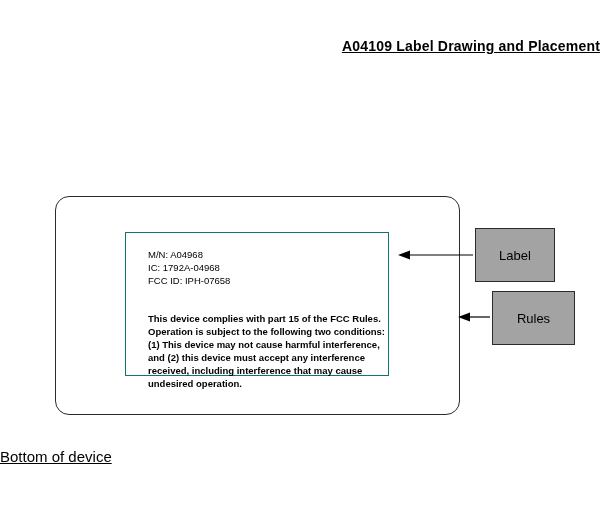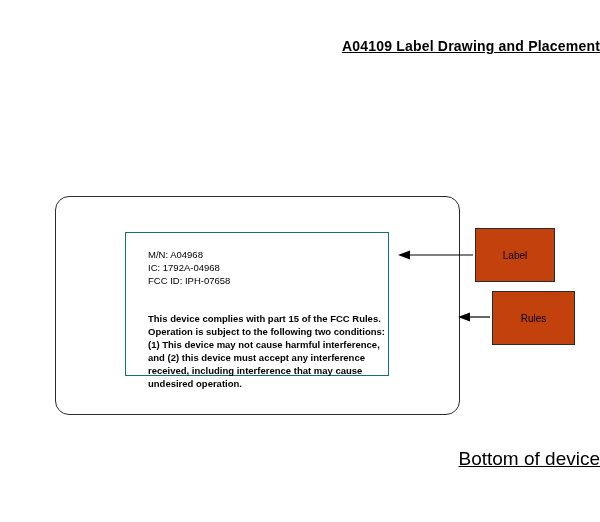--- a/index.html
+++ b/index.html
@@ -52,45 +52,45 @@
 
   .compliance {
     margin-top: 25px;
     width: 240px;
     font-weight: bold;
   }
 
   .callout {
     position: absolute;
     border: 1px solid #2b2b2b;
-    background: #c2410c;
+    background: #a3a3a3;
     display: flex;
     align-items: center;
     justify-content: center;
-    font-size: 10px;
+    font-size: 13px;
   }
   .callout-label  { left: 475px; top: 228px; width: 80px; height: 54px; }
   .callout-device { left: 492px; top: 291px; width: 83px; height: 54px; }
 
   .arrows {
     position: absolute;
     left: 0;
     top: 0;
     width: 600px;
     height: 522px;
     pointer-events: none;
   }
 
   .footer {
     position: absolute;
     top: 448px;
     left: 0;
     width: 100%;
-    text-align: right;
-    font-size: 19px;
+    text-align: left;
+    font-size: 15px;
     text-decoration: underline;
   }
 </style>
 </head>
 <body>
 
 <div class="page">
 
   <div class="title">A04109 Label Drawing and Placement</div>
 

